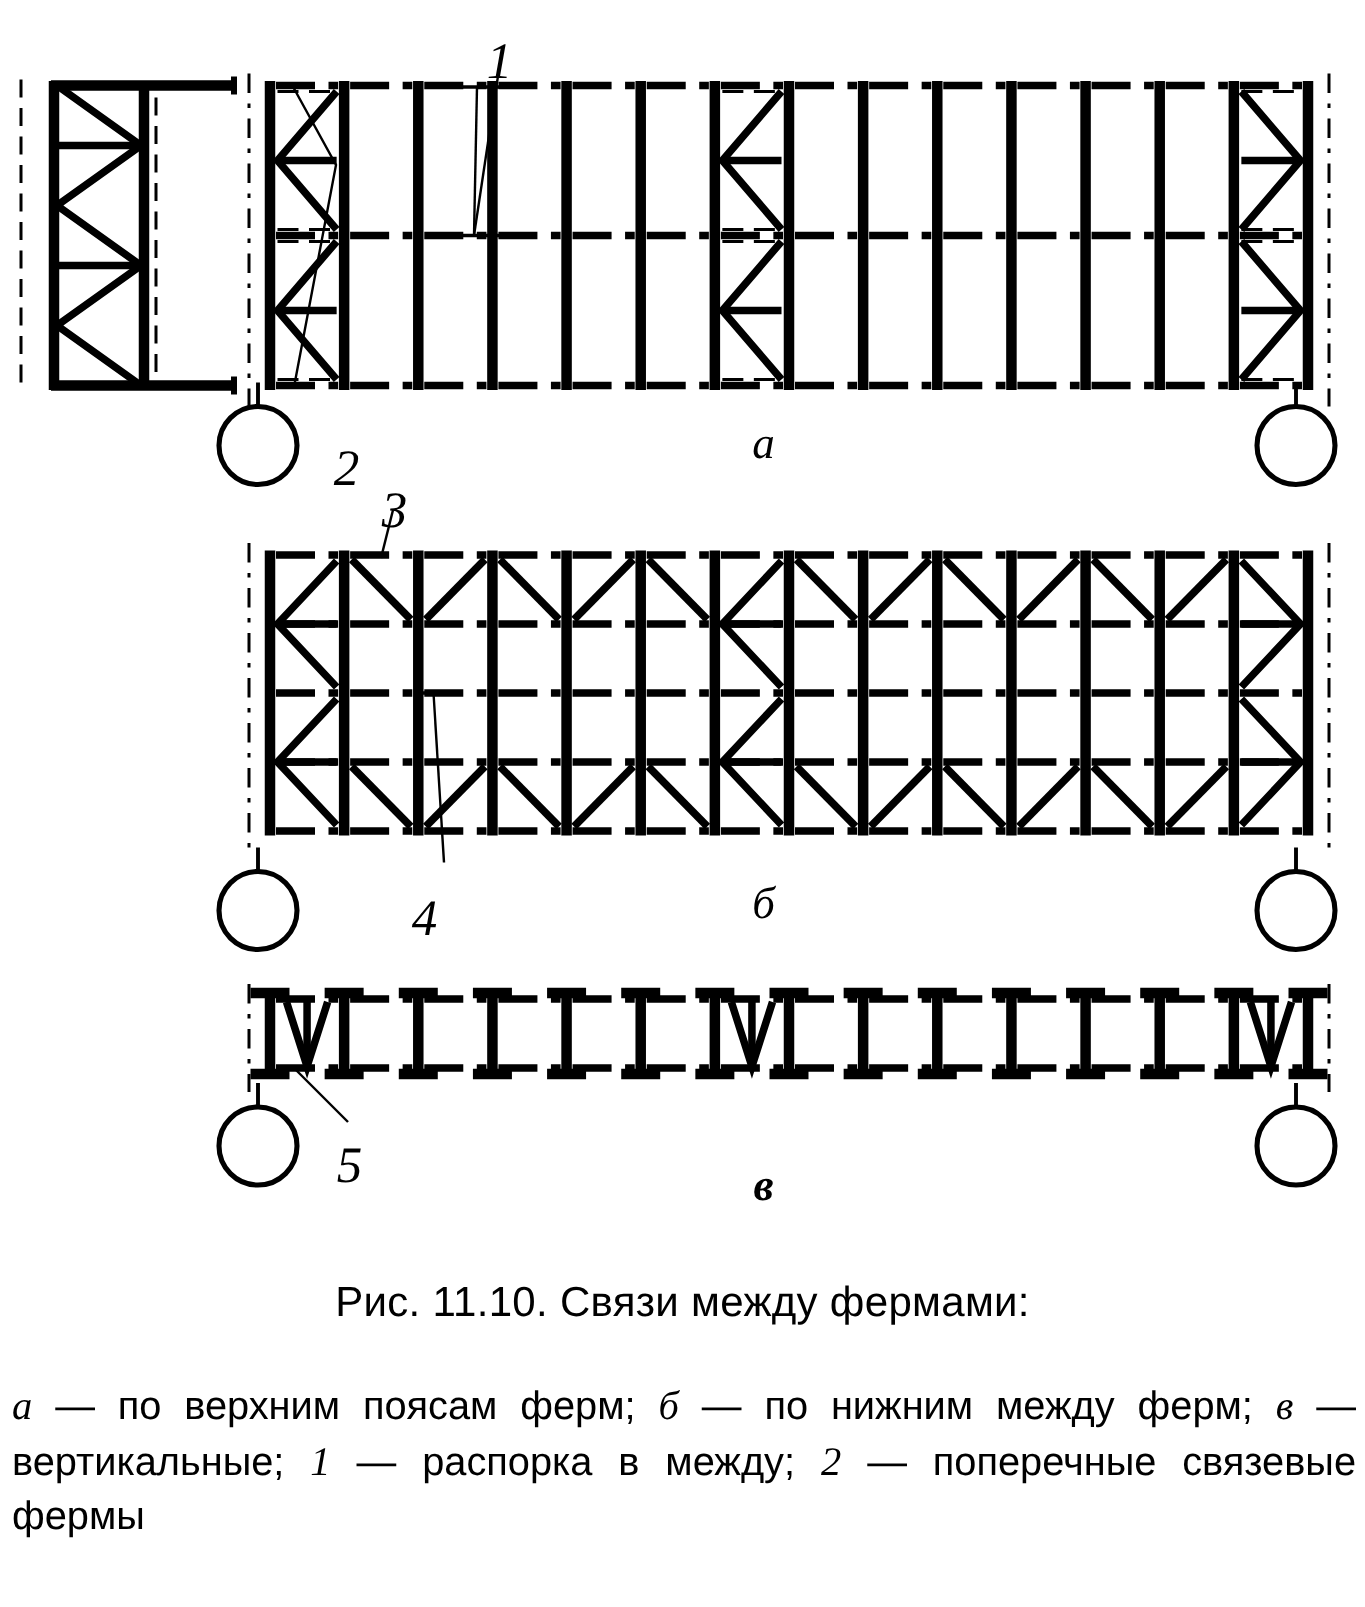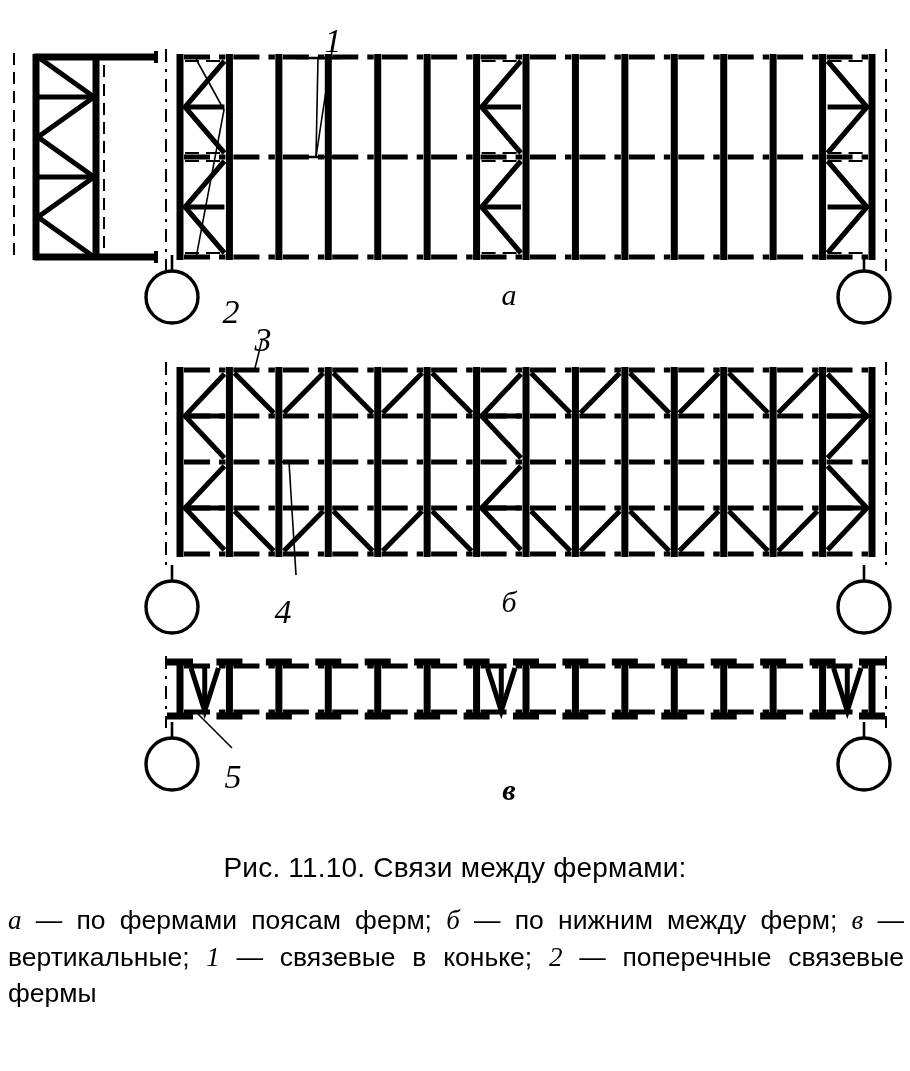--- a/index.html
+++ b/index.html
@@ -32,21 +32,21 @@
     position: absolute;
     left: 0;
     top: 852px;
     width: 910px;
   }
   .fig-title {
     text-align: center;
     font-size: 28px;
     font-family: "Liberation Sans", sans-serif;
     letter-spacing: 0.2px;
-    margin: 0 0 18px 0;
+    margin: 0 0 35px 0;
     white-space: pre;
   }
   .fig-legend {
     font-size: 26.5px;
     line-height: 1.36;
     font-family: "Liberation Sans", sans-serif;
     padding: 0 6px 0 8px;
     text-align: justify;
     text-align-last: left;
     word-spacing: -0.5px;
@@ -417,15 +417,15 @@
         <text x="509" y="305" fill="#000" text-anchor="middle" class="panel-label">а</text>
         <text x="509" y="612" fill="#000" text-anchor="middle" class="panel-label">б</text>
         <text x="509" y="800" fill="#000" text-anchor="middle" class="panel-label-bold">в</text>
       </g>
   </svg>
 </div>
 
 <div id="caption-area">
   <div class="fig-title">Рис. 11.10. Связи между фермами:</div>
   <div class="fig-legend">
-    <span class="it">а</span><span> — по фермами поясам ферм; </span><span class="it">б</span><span> — по нижним между ферм; </span><span class="it">в</span><span> — вертикальные; </span><span class="it">1</span><span> — связевые в коньке; </span><span class="it">2</span><span> — поперечные связевые фермы</span>
+    <span class="it">а</span><span> — по верхним поясам ферм; </span><span class="it">б</span><span> — по нижним между ферм; </span><span class="it">в</span><span> — вертикальные; </span><span class="it">1</span><span> — распорка в между; </span><span class="it">2</span><span> — поперечные связевые фермы</span>
   </div>
 </div>
 
 </body></html>

